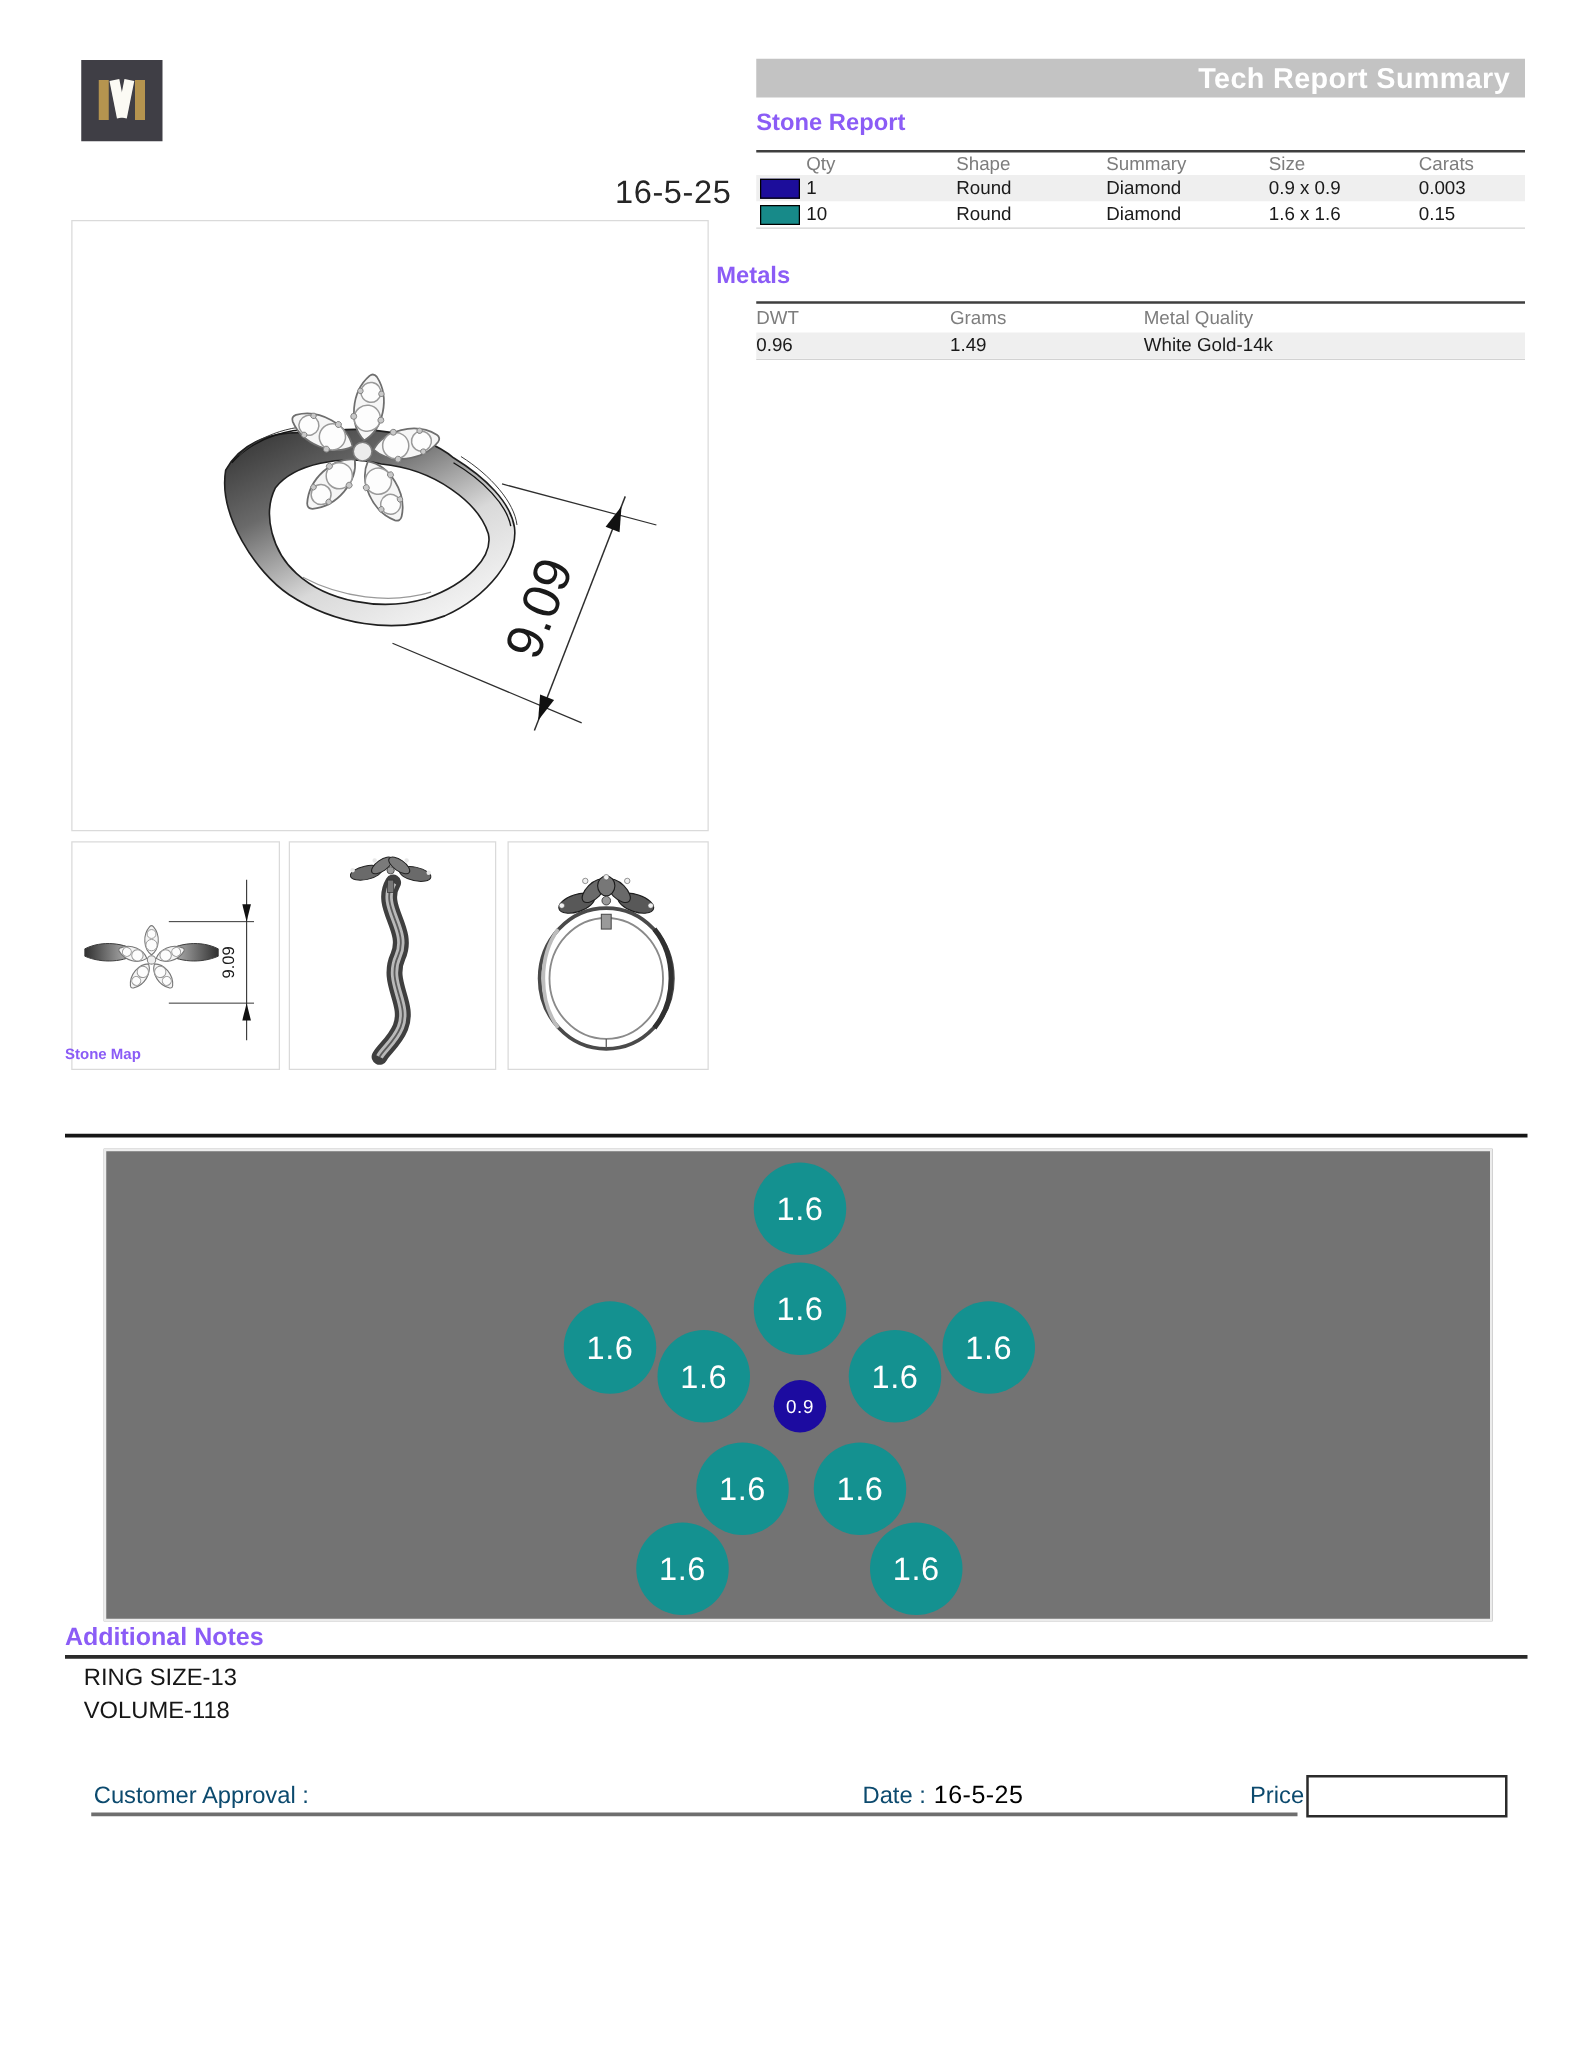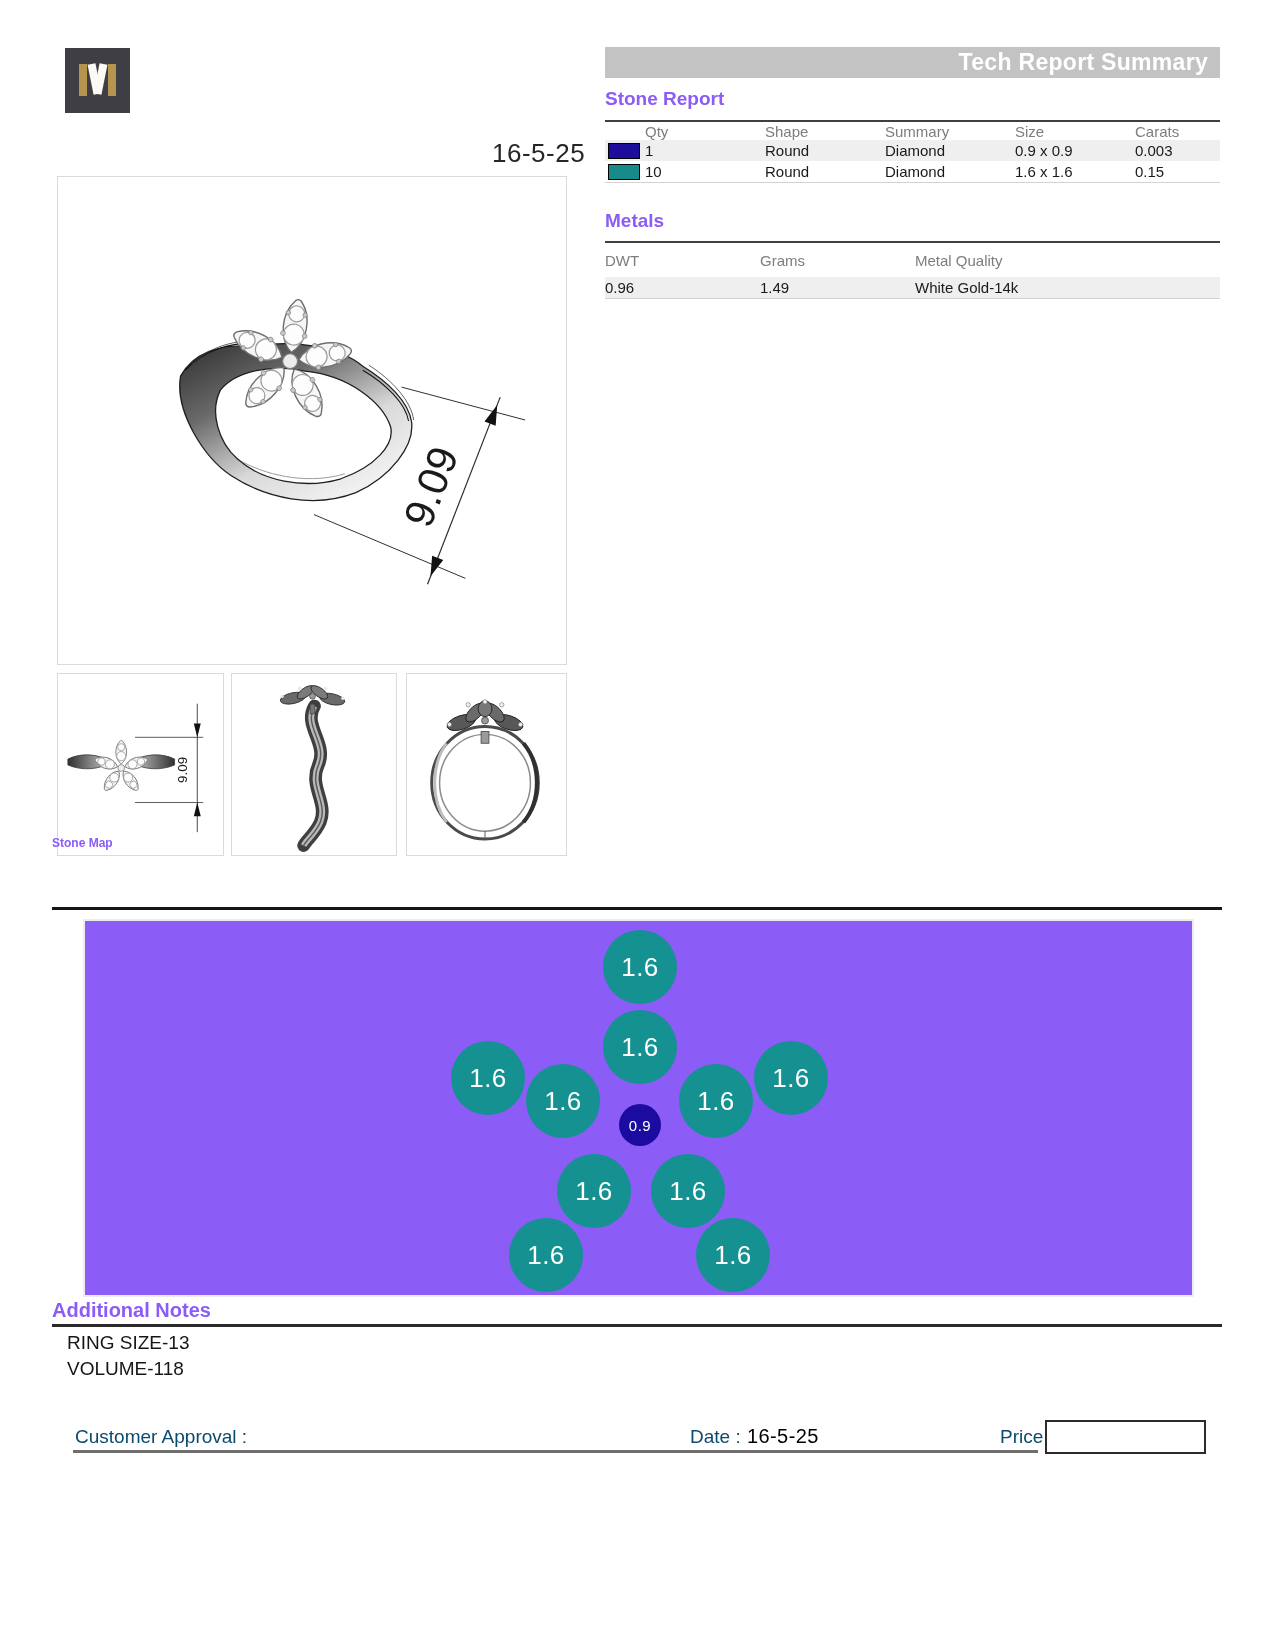--- a/index.html
+++ b/index.html
@@ -25,38 +25,38 @@
     color:#ffffff; font-weight:bold; font-size:23px; padding-right:12px; letter-spacing:0.3px;
   }
 
   .section-heading { font-weight:bold; font-size:19px; color:#8b5cf6; }
 
   
   .tbl { left:605px; width:615px; border-top:2.5px solid #3f3f3f; border-bottom:1px solid #d2d2d2; }
   .srow { display:grid; grid-template-columns:40px 120px 120px 130px 120px 85px; align-items:center; height:21px; font-size:15px; }
   .srow.head { height:18px; color:#7d7d7d; }
   .mrow { display:grid; grid-template-columns:155px 155px 245px 60px; align-items:center; height:21px; font-size:15px; }
-  .mrow.head { height:34px; color:#7d7d7d; }
+  .mrow.head { height:23px; color:#7d7d7d; }
   .cell { text-align:left; white-space:nowrap; }
   .shade { background:#efefef; }
   .swatch-cell { display:flex; align-items:center; padding-left:3px; }
   .swatch { width:30px; height:14px; border:1px solid #000; }
 
   
   .img-box { border:1px solid #dadada; background:#fff; }
   .main-img { left:57px; top:176px; width:508px; height:487px; }
   .thumb1 { left:57px;  top:673px; width:165px; height:181px; }
   .thumb2 { left:231px; top:673px; width:164px; height:181px; }
   .thumb3 { left:406px; top:673px; width:159px; height:181px; }
 
   
   .sm-heading { left:52px; top:836px; font-size:12px; }
   .rule { height:3px; background:#161616; }
   .sm-rule { left:52px; top:907px; width:1170px; }
-  .sm-box { left:83px; top:919px; width:1107px; height:374px; border:2px solid #ececec; background:#8b5cf6; }
+  .sm-box { left:83px; top:919px; width:1107px; height:374px; border:2px solid #ececec; background:#737373; }
   .stone {
     position:absolute; border-radius:50%; color:#ffffff;
     display:flex; align-items:center; justify-content:center; letter-spacing:0.5px;
   }
 
   
   .notes-heading { left:52px; top:1299px; font-size:20px; }
   .notes-rule { left:52px; top:1324px; width:1170px; height:2.5px; background:#2a2a2a; }
   .note-line { left:67px; font-size:19px; color:#161616; }
 
@@ -112,21 +112,21 @@
         <div class="swatch" style="background:#178a89;"></div>
       </div>
     <div class="cell">10</div>
     <div class="cell">Round</div>
     <div class="cell">Diamond</div>
     <div class="cell">1.6 x 1.6</div>
     <div class="cell">0.15</div>
   </div>
 </div>
 
-<div class="abs section-heading" style="left:605px; top:210px;">Metals</div>
+<div class="abs section-heading" style="left:573px; top:210px;">Metals</div>
 <div class="abs tbl" style="top:241px;">
   <div class="mrow head">
     <div class="cell">DWT</div>
     <div class="cell">Grams</div>
     <div class="cell">Metal Quality</div>
     <div class="cell"></div>
   </div>
   <div class="mrow shade">
     <div class="cell">0.96</div>
     <div class="cell">1.49</div>

